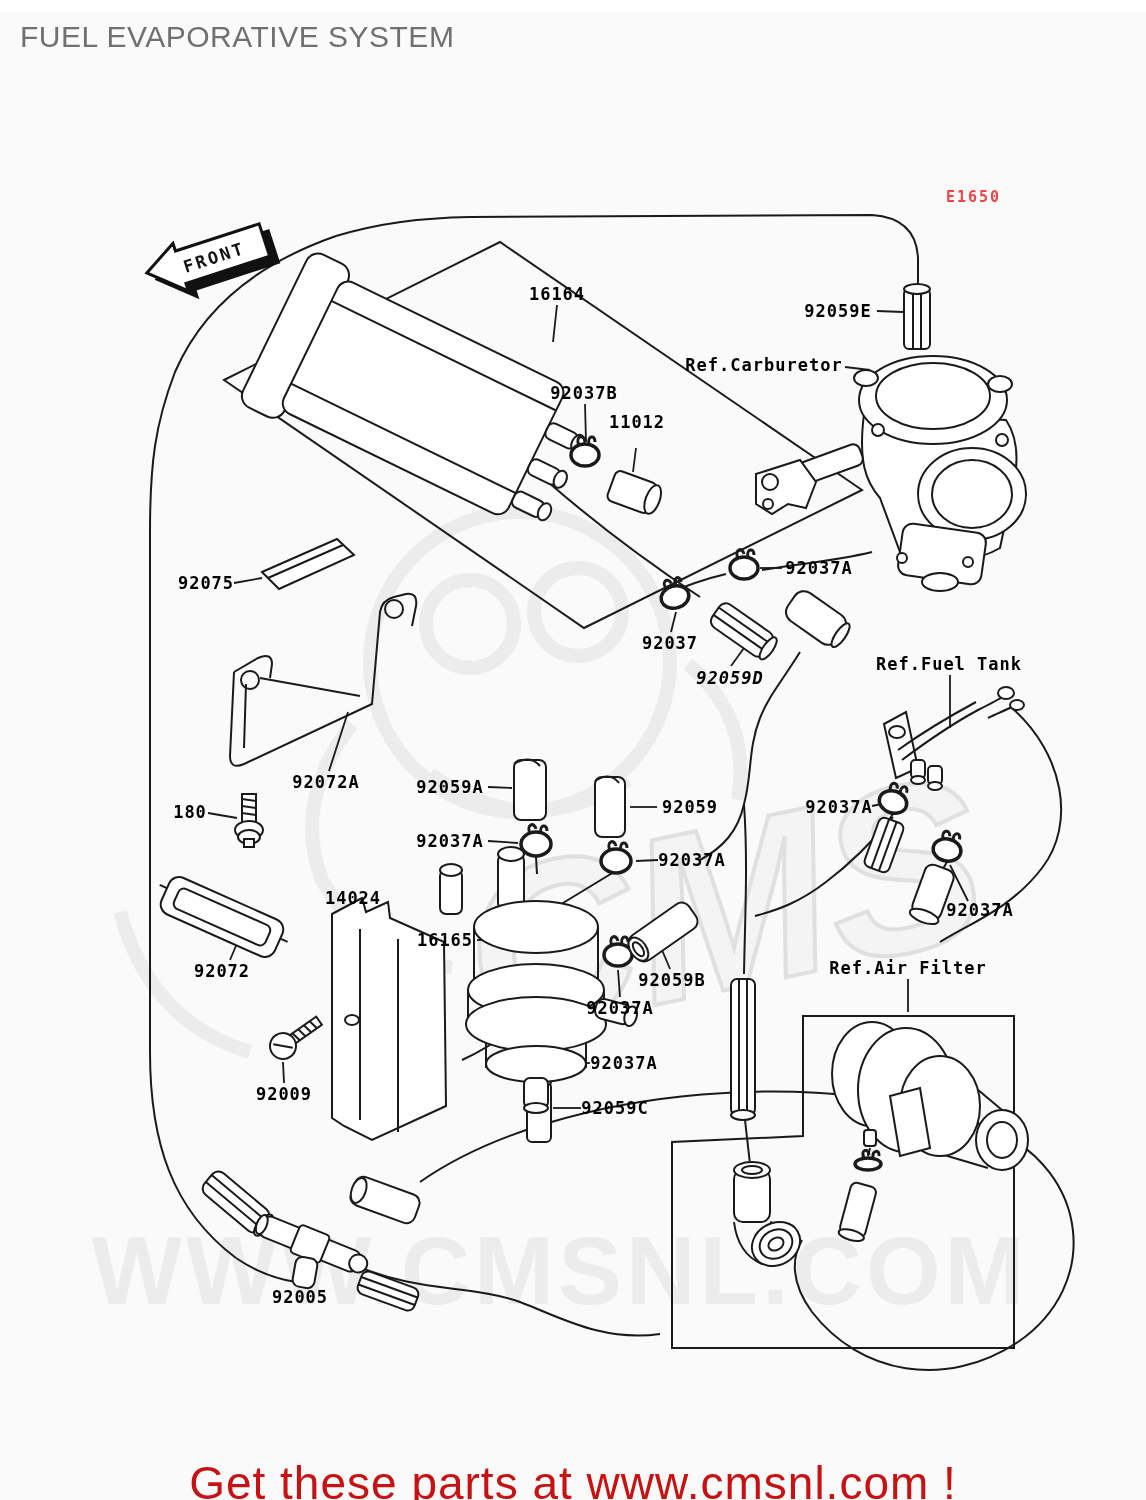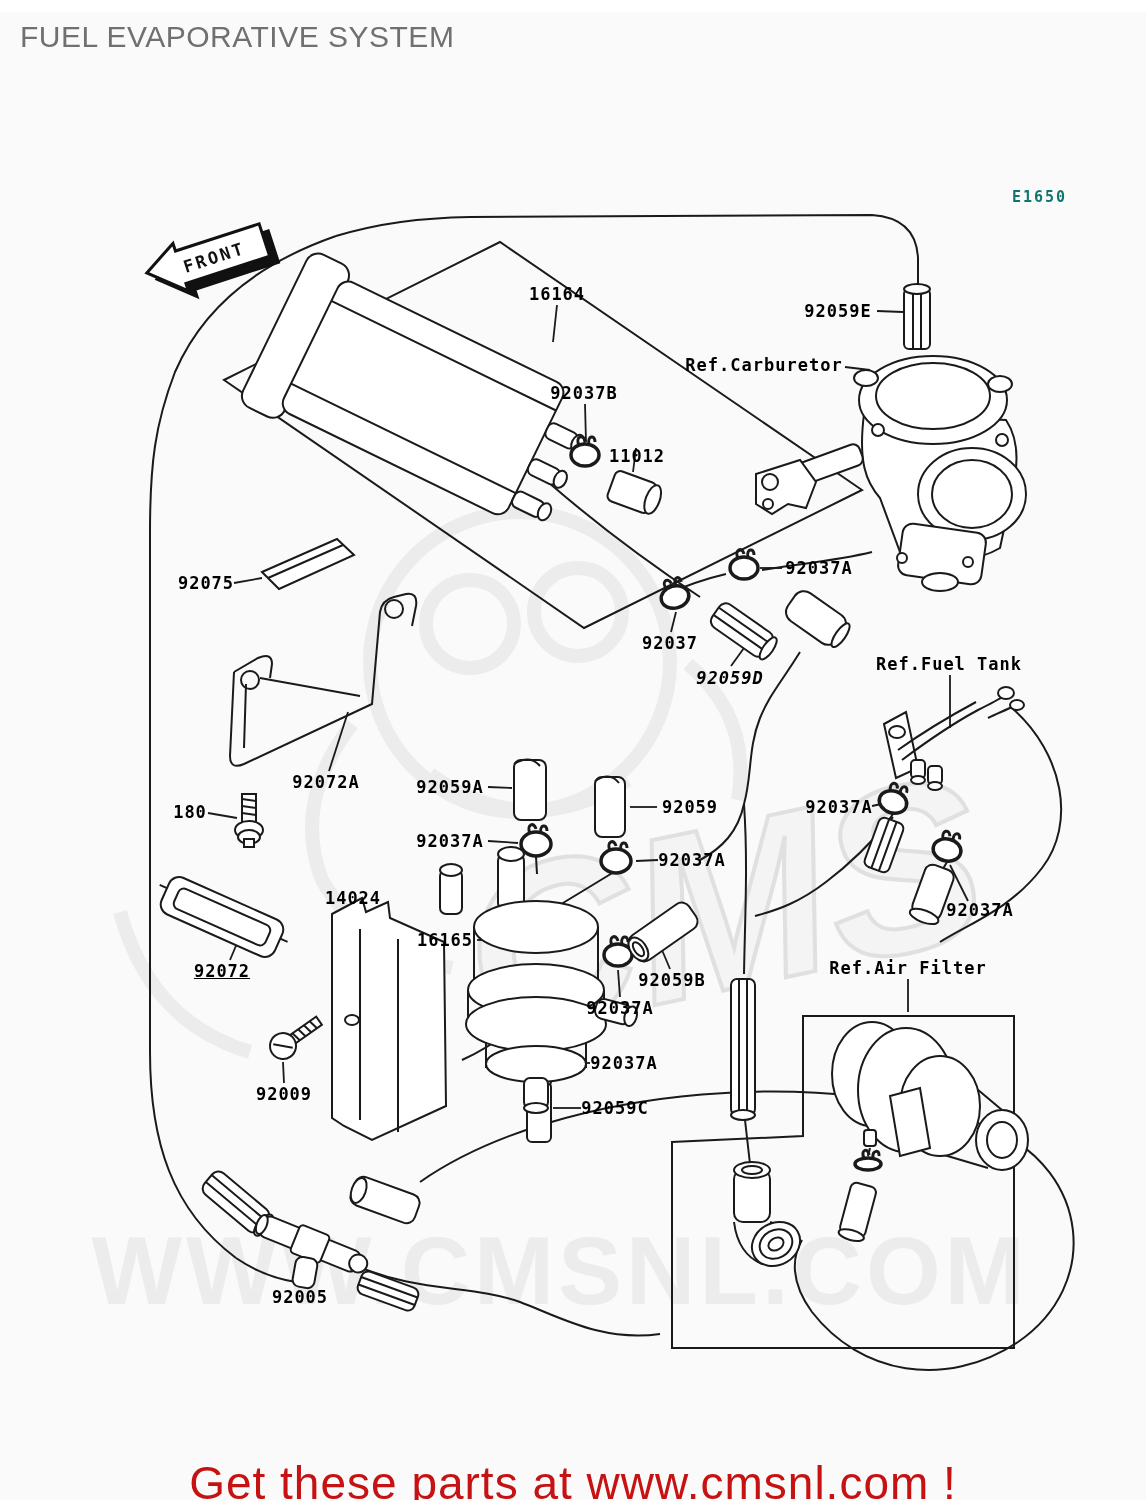--- a/index.html
+++ b/index.html
@@ -11,22 +11,22 @@
     position:relative;width:1146px;height:1500px;margin:12px auto;
     background:var(--c-background);overflow:hidden;
     font-family:"Liberation Sans",sans-serif;
   }
   .page-title{
     position:absolute;left:20px;top:8px;
     font-size:30px;color:var(--c-title);letter-spacing:.5px;
     font-family:"Liberation Sans",sans-serif;
   }
   .diagram-code{
-    position:absolute;left:1012px;top:176px;
-    font:bold 15px "DejaVu Sans Mono",monospace;letter-spacing:2px;color:#0f766e;
+    position:absolute;left:946px;top:176px;
+    font:bold 15px "DejaVu Sans Mono",monospace;letter-spacing:2px;color:#ef4444;
   }
   svg{position:absolute;left:0;top:0;}
   .part-label{
     position:absolute;transform:translate(-50%,-50%);
     font:bold 17px "DejaVu Sans Mono",monospace;letter-spacing:1px;
     color:var(--c-label);white-space:nowrap;cursor:pointer;
   }
   .footer-banner{
     position:absolute;left:0;top:1444px;width:100%;text-align:center;
     font-size:46px;color:var(--c-footer_red);letter-spacing:1px;
@@ -383,41 +383,41 @@
         <text x="37" y="34" font-family="DejaVu Sans Mono, monospace" font-weight="bold" font-size="17" letter-spacing="2.5" fill="#111" stroke="none">FRONT</text>
       </g>
     </g>
   </svg>
 
   <div>
       <div class="part-label" style="left: 557px; top: 282px;">16164</div>
       <div class="part-label" style="left: 838px; top: 299px;">92059E</div>
       <div class="part-label" style="left: 764px; top: 353px;">Ref.Carburetor</div>
       <div class="part-label" style="left: 584px; top: 381px;">92037B</div>
-      <div class="part-label" style="left: 637px; top: 444px;">11012</div>
+      <div class="part-label" style="left: 637px; top: 410px;">11012</div>
       <div class="part-label" style="left: 819px; top: 556px;">92037A</div>
       <div class="part-label" style="left: 670px; top: 631px;">92037</div>
       <div class="part-label" style="left: 730px; top: 666px; font-style: italic;">92059D</div>
       <div class="part-label" style="left: 949px; top: 652px;">Ref.Fuel Tank</div>
       <div class="part-label" style="left: 206px; top: 571px;">92075</div>
       <div class="part-label" style="left: 326px; top: 770px;">92072A</div>
       <div class="part-label" style="left: 190px; top: 800px;">180</div>
       <div class="part-label" style="left: 450px; top: 775px;">92059A</div>
       <div class="part-label" style="left: 690px; top: 795px;">92059</div>
       <div class="part-label" style="left: 450px; top: 829px;">92037A</div>
       <div class="part-label" style="left: 692px; top: 848px;">92037A</div>
       <div class="part-label" style="left: 839px; top: 795px;">92037A</div>
       <div class="part-label" style="left: 980px; top: 898px;">92037A</div>
       <div class="part-label" style="left: 353px; top: 886px;">14024</div>
       <div class="part-label" style="left: 445px; top: 928px;">16165</div>
       <div class="part-label" style="left: 672px; top: 968px;">92059B</div>
       <div class="part-label" style="left: 620px; top: 996px;">92037A</div>
       <div class="part-label" style="left: 624px; top: 1051px;">92037A</div>
       <div class="part-label" style="left: 615px; top: 1096px;">92059C</div>
-      <div class="part-label" style="left: 222px; top: 959px; text-decoration: underline;">92072</div>
+      <div class="part-label" style="left: 222px; top: 959px;">92072</div>
       <div class="part-label" style="left: 284px; top: 1082px;">92009</div>
       <div class="part-label" style="left: 908px; top: 956px;">Ref.Air Filter</div>
       <div class="part-label" style="left: 300px; top: 1285px;">92005</div>
     </div>
 
   <div class="footer-banner">Get these parts at www.cmsnl.com !</div>
   <div class="bottom-edge"></div>
 </div>
 
 </body></html>

